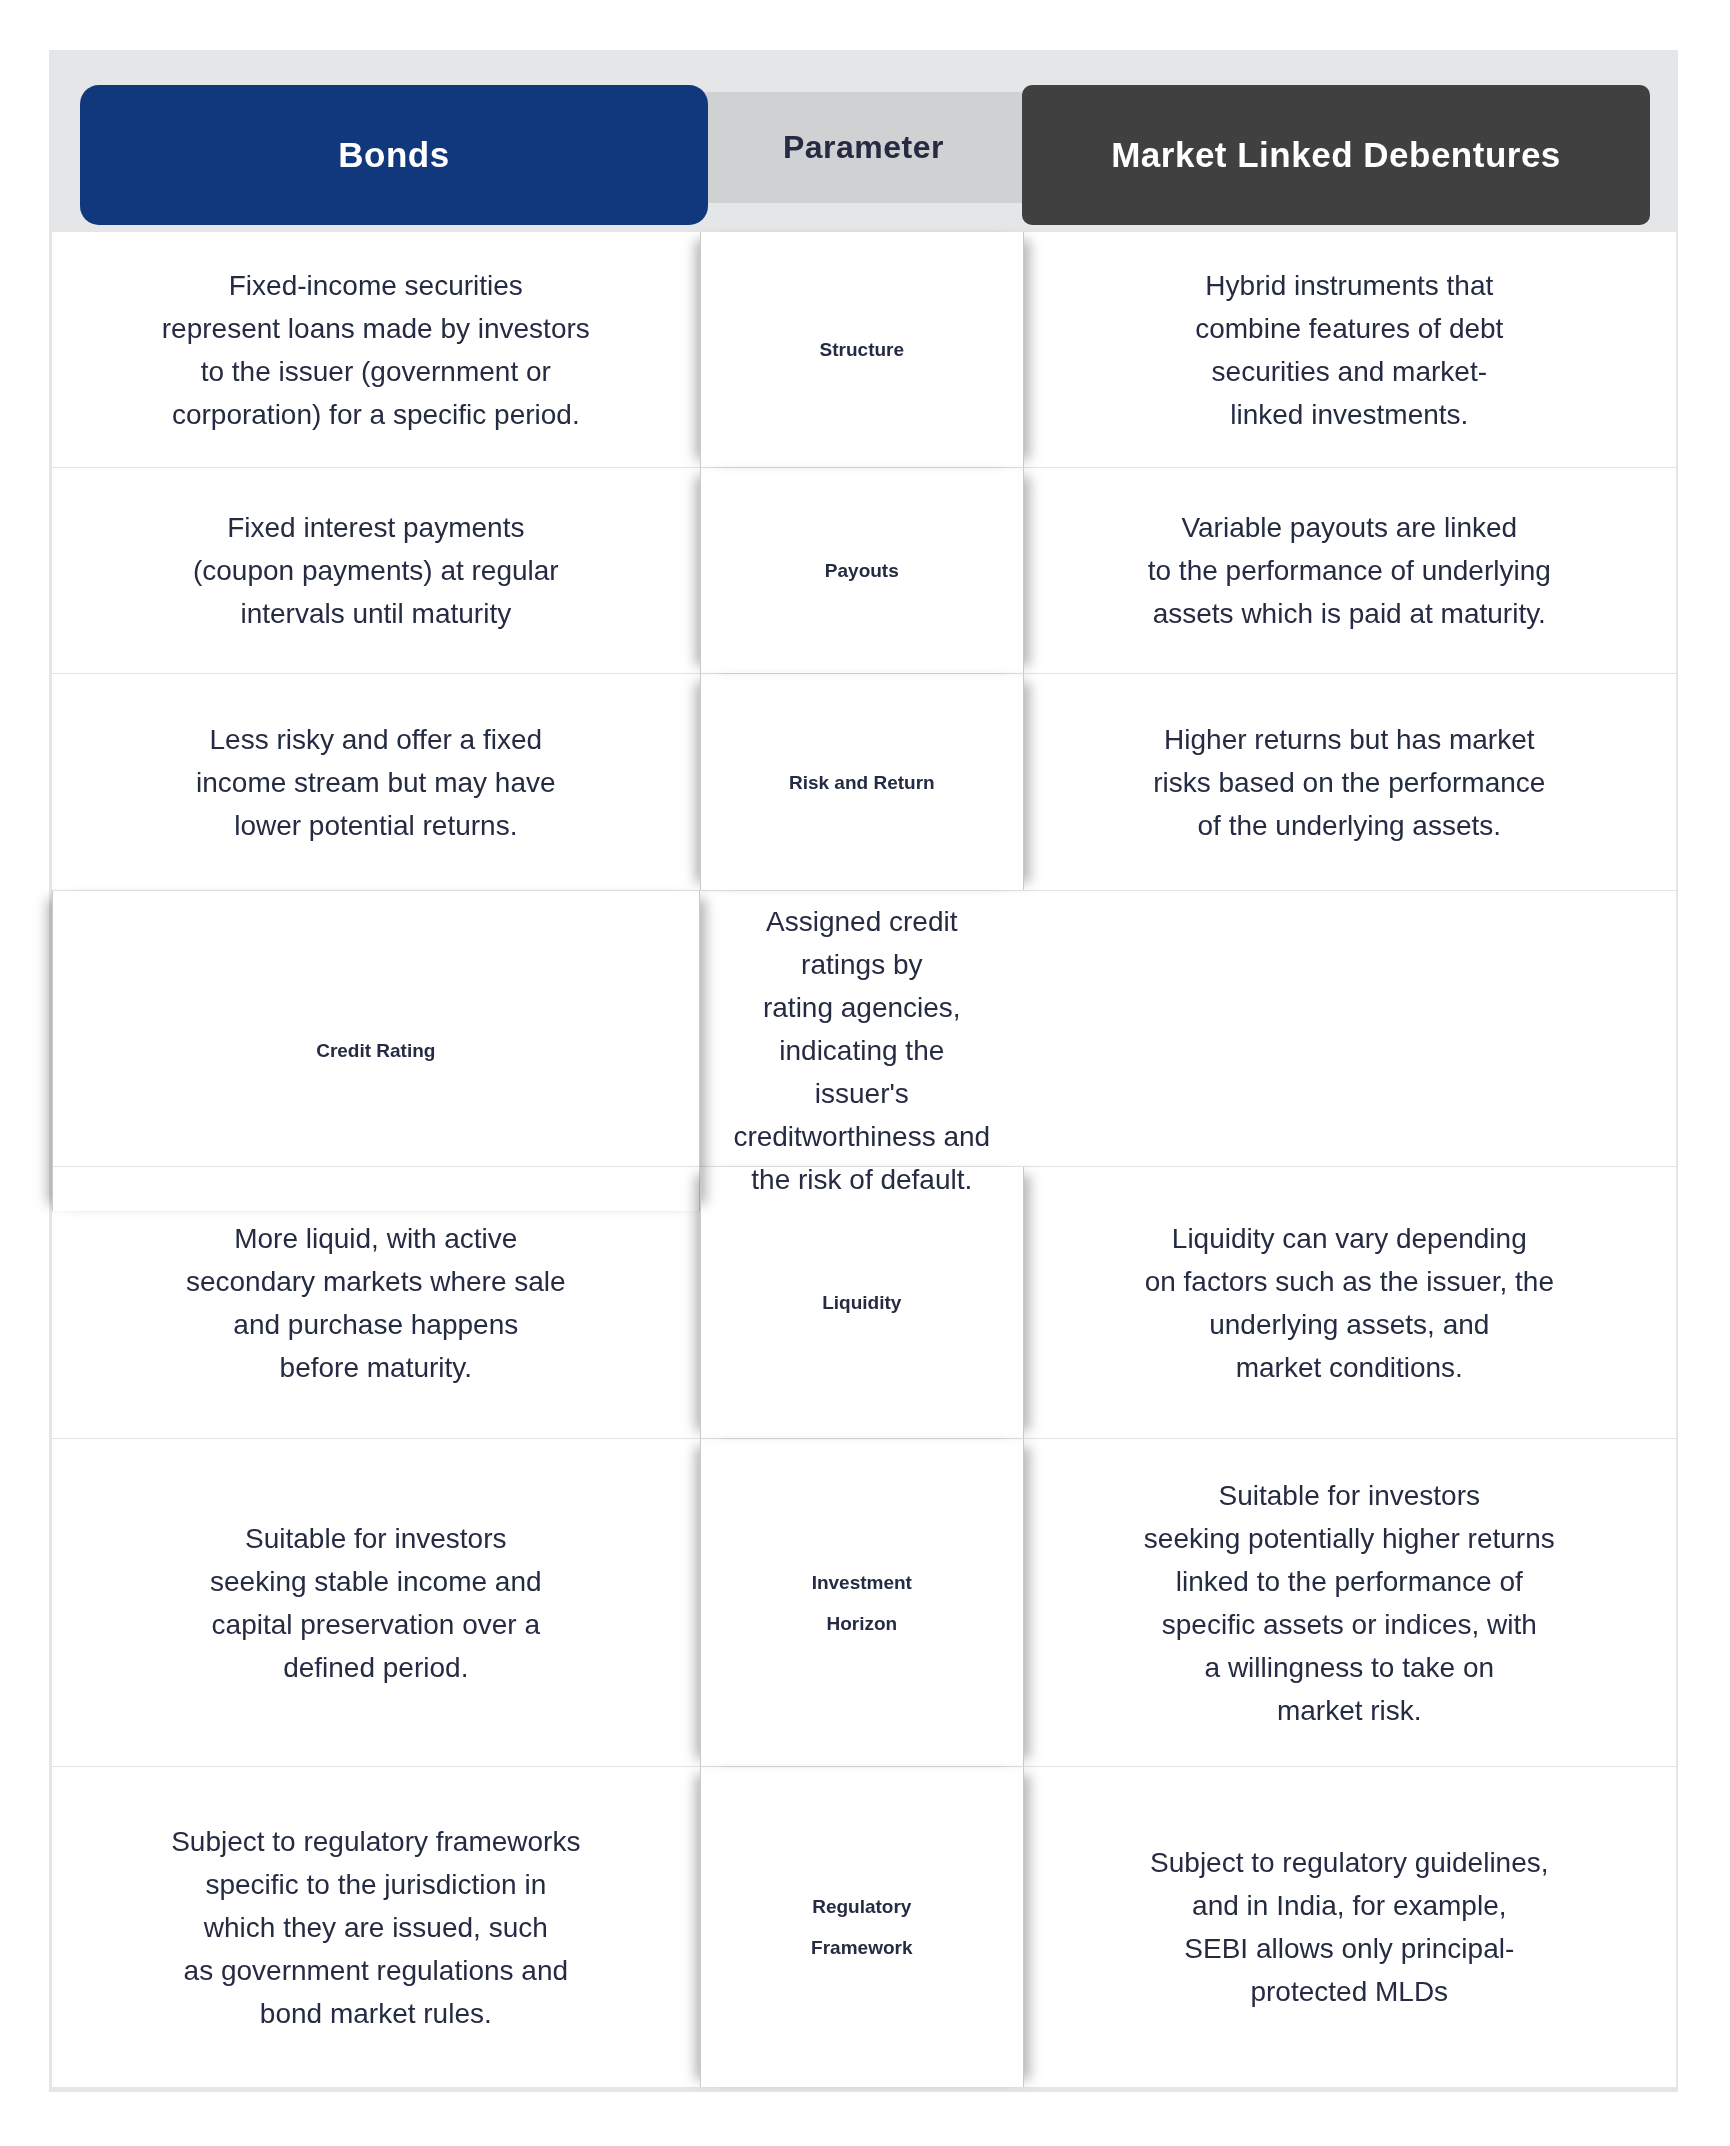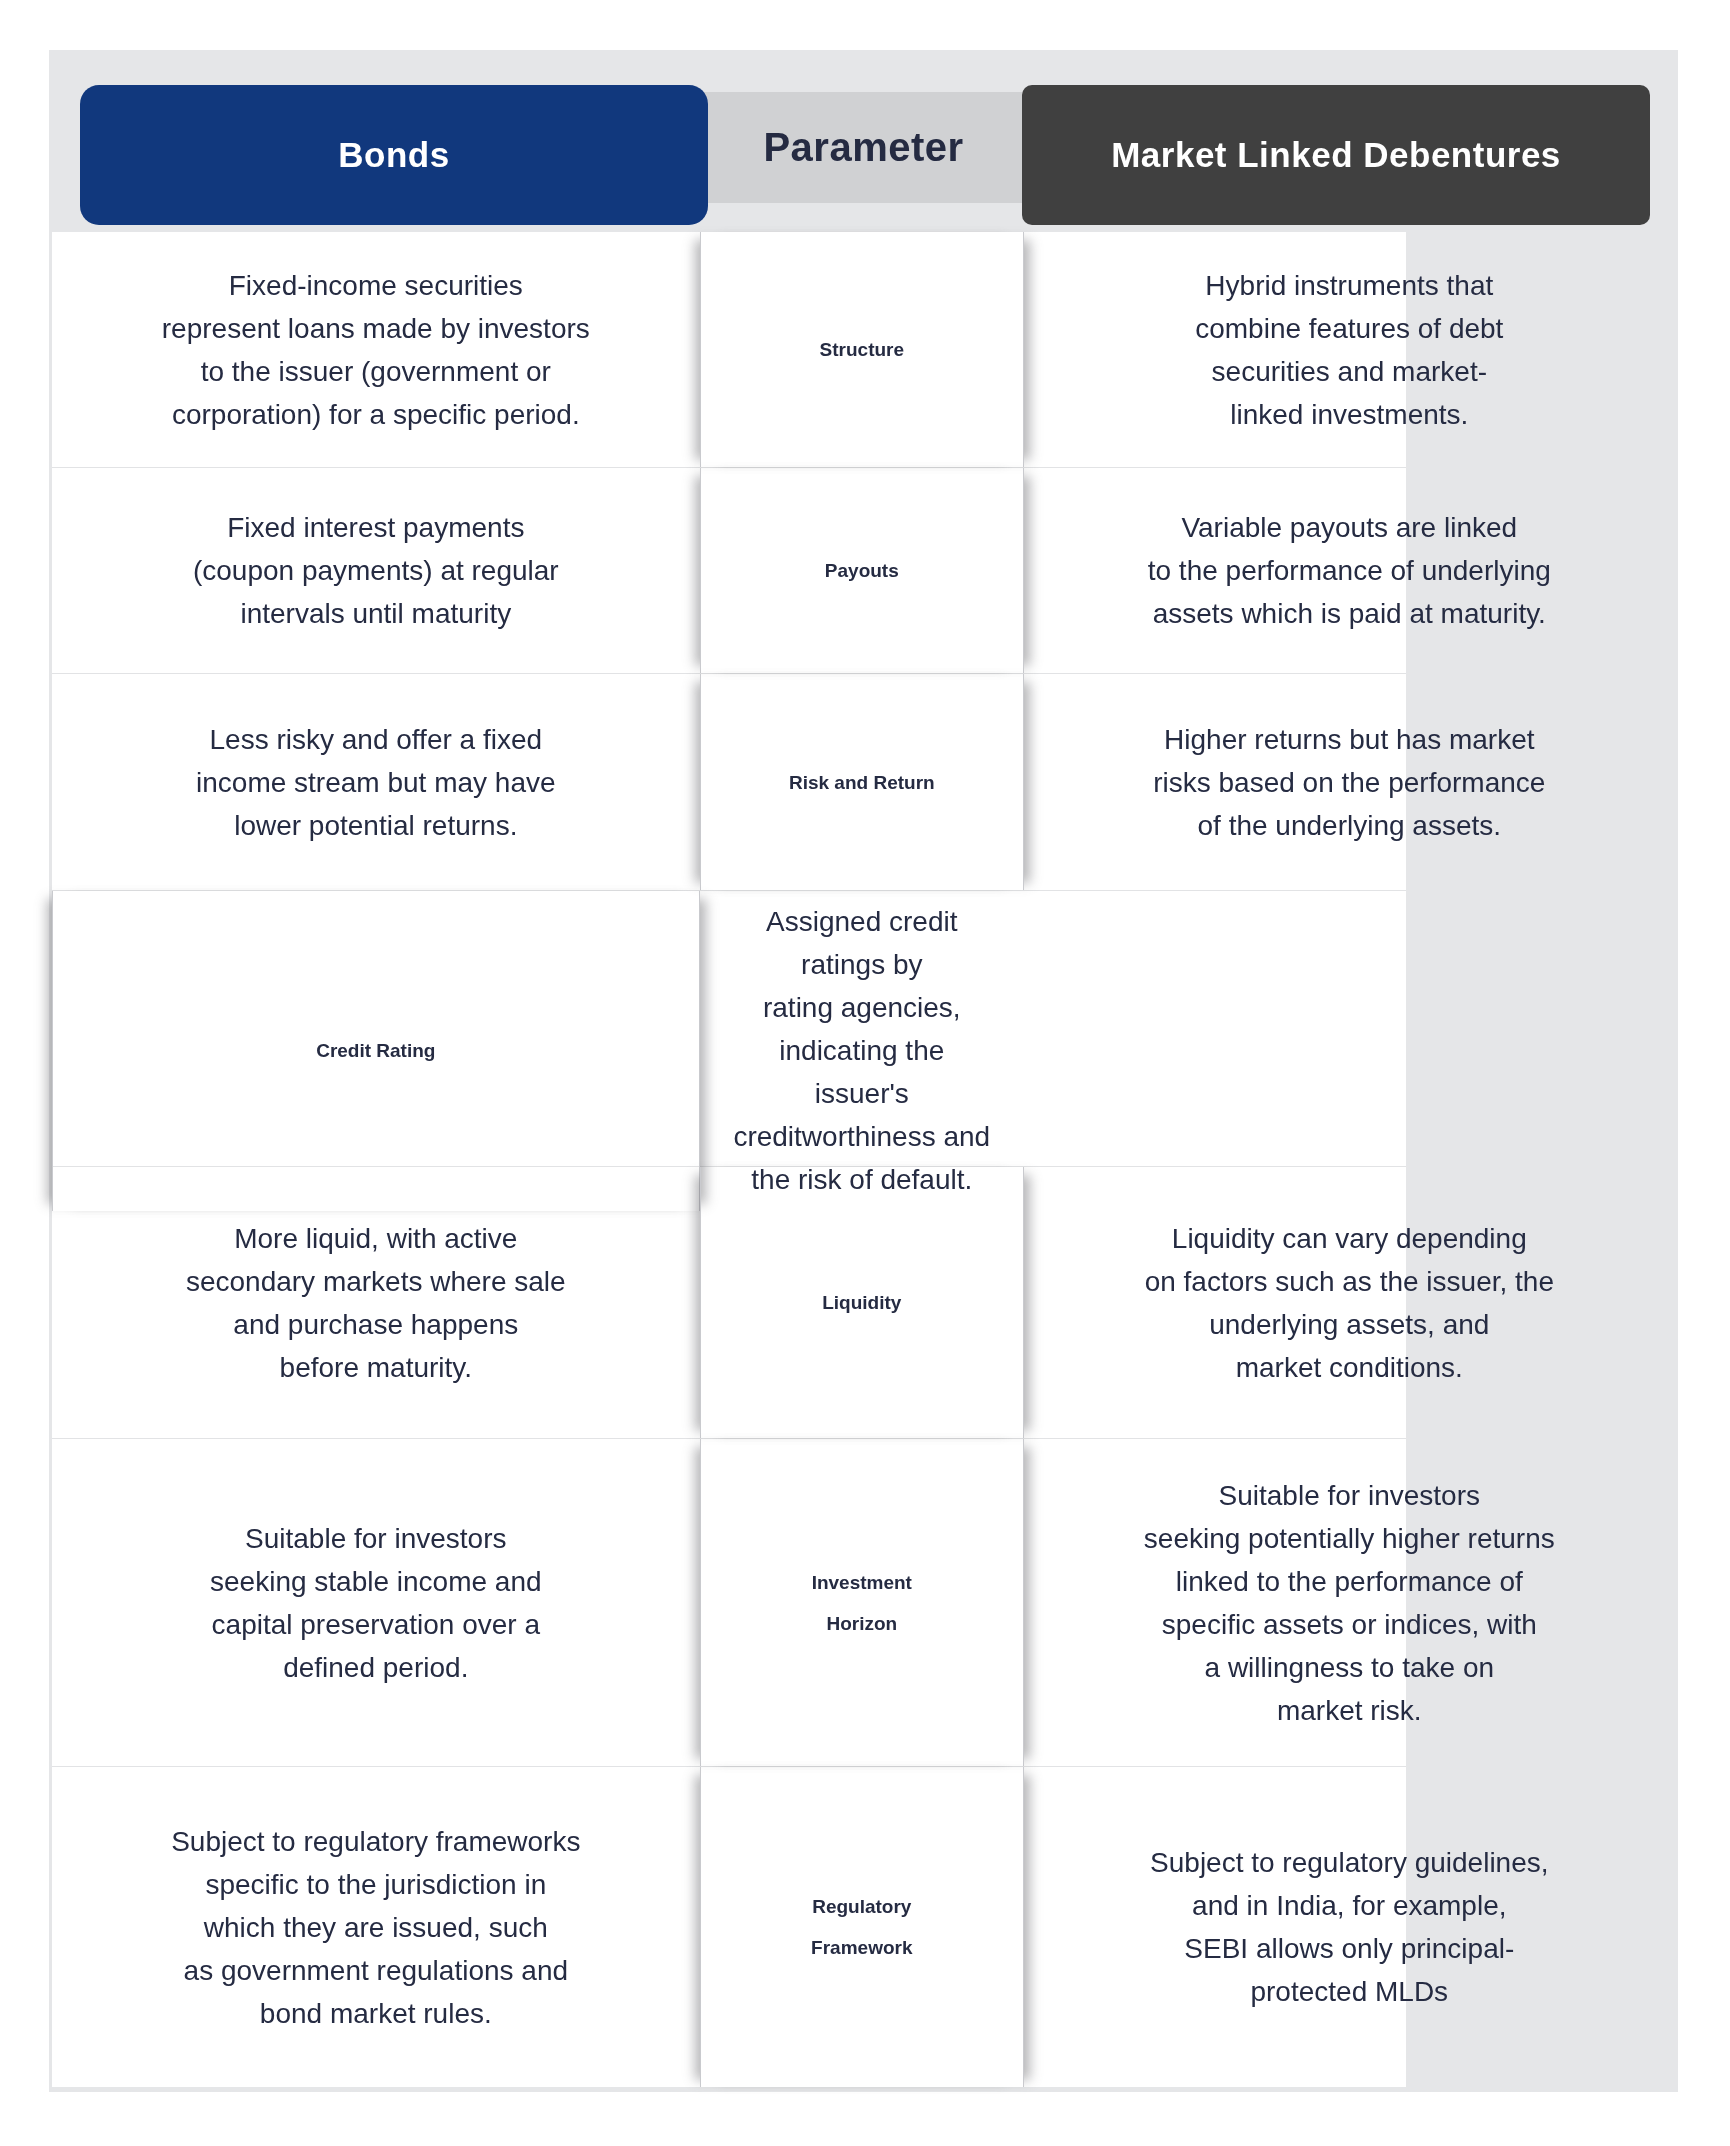--- a/index.html
+++ b/index.html
@@ -23,41 +23,41 @@
   .param-strip {
     position: absolute;
     left: 468px; top: 42px;
     width: 693px; height: 111px;
     background: #d0d1d3;
     display: flex; align-items: center; justify-content: center;
     z-index: 0;
   }
   .param-strip .label {
     font-weight: bold;
-    font-size: 40px;
+    font-size: 32px;
     letter-spacing: 0.5px;
   }
   .pill {
     position: absolute;
     top: 35px;
     width: 628px; height: 140px;
     border-radius: 19px;
     display: flex; align-items: center; justify-content: center;
     color: #ffffff;
     font-weight: bold;
     font-size: 35px;
     letter-spacing: 0.5px;
     z-index: 1;
   }
   .pill.bonds { left: 31px; background: #11387d; }
   .pill.mld   { left: 973px; background: #404040; border-radius: 10px; }
 
   .table {
     margin: 0 2.8px 4.7px 2.8px;
-    width: 1354px;
+    width: 1624px;
     background: #4c1d95;
   }
   .row {
     display: grid;
     grid-template-columns: 648px 324px 651px;
     background: #ffffff;
   }
   .row + .row { border-top: 1.9px solid #e2e3e5; }
   .r1 { height: 235px; }
   .r2 { height: 206px; }

